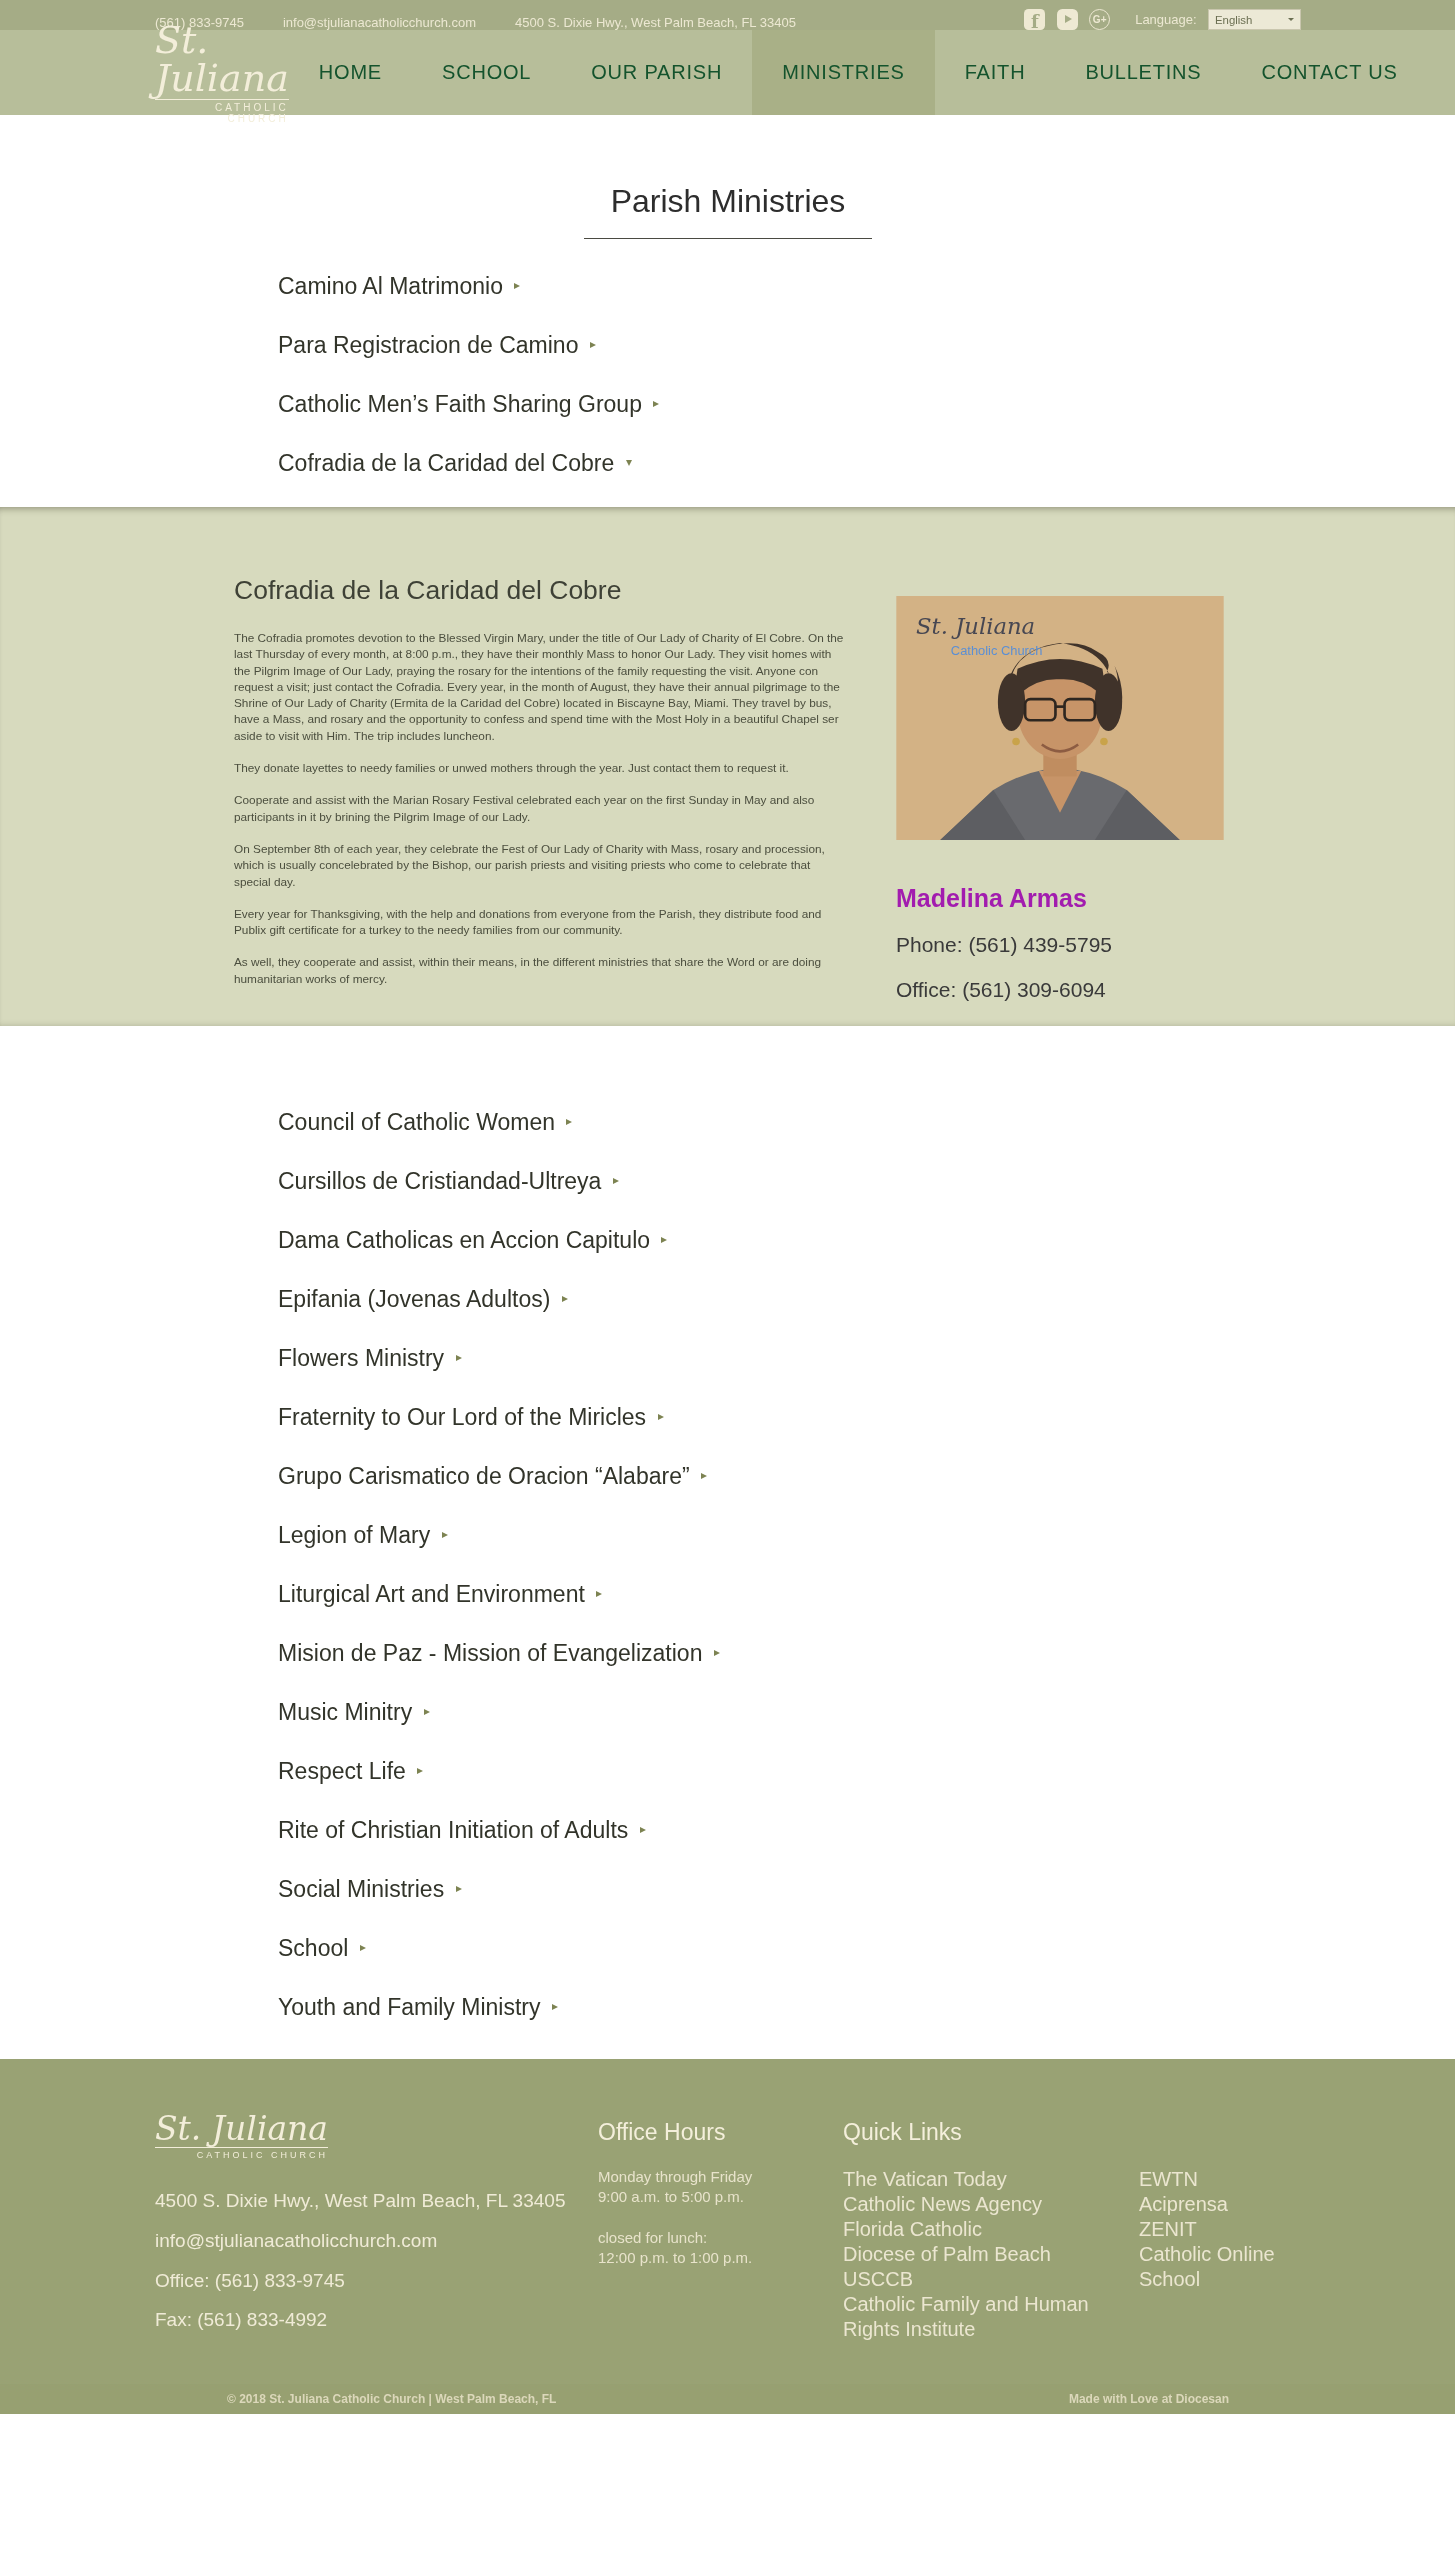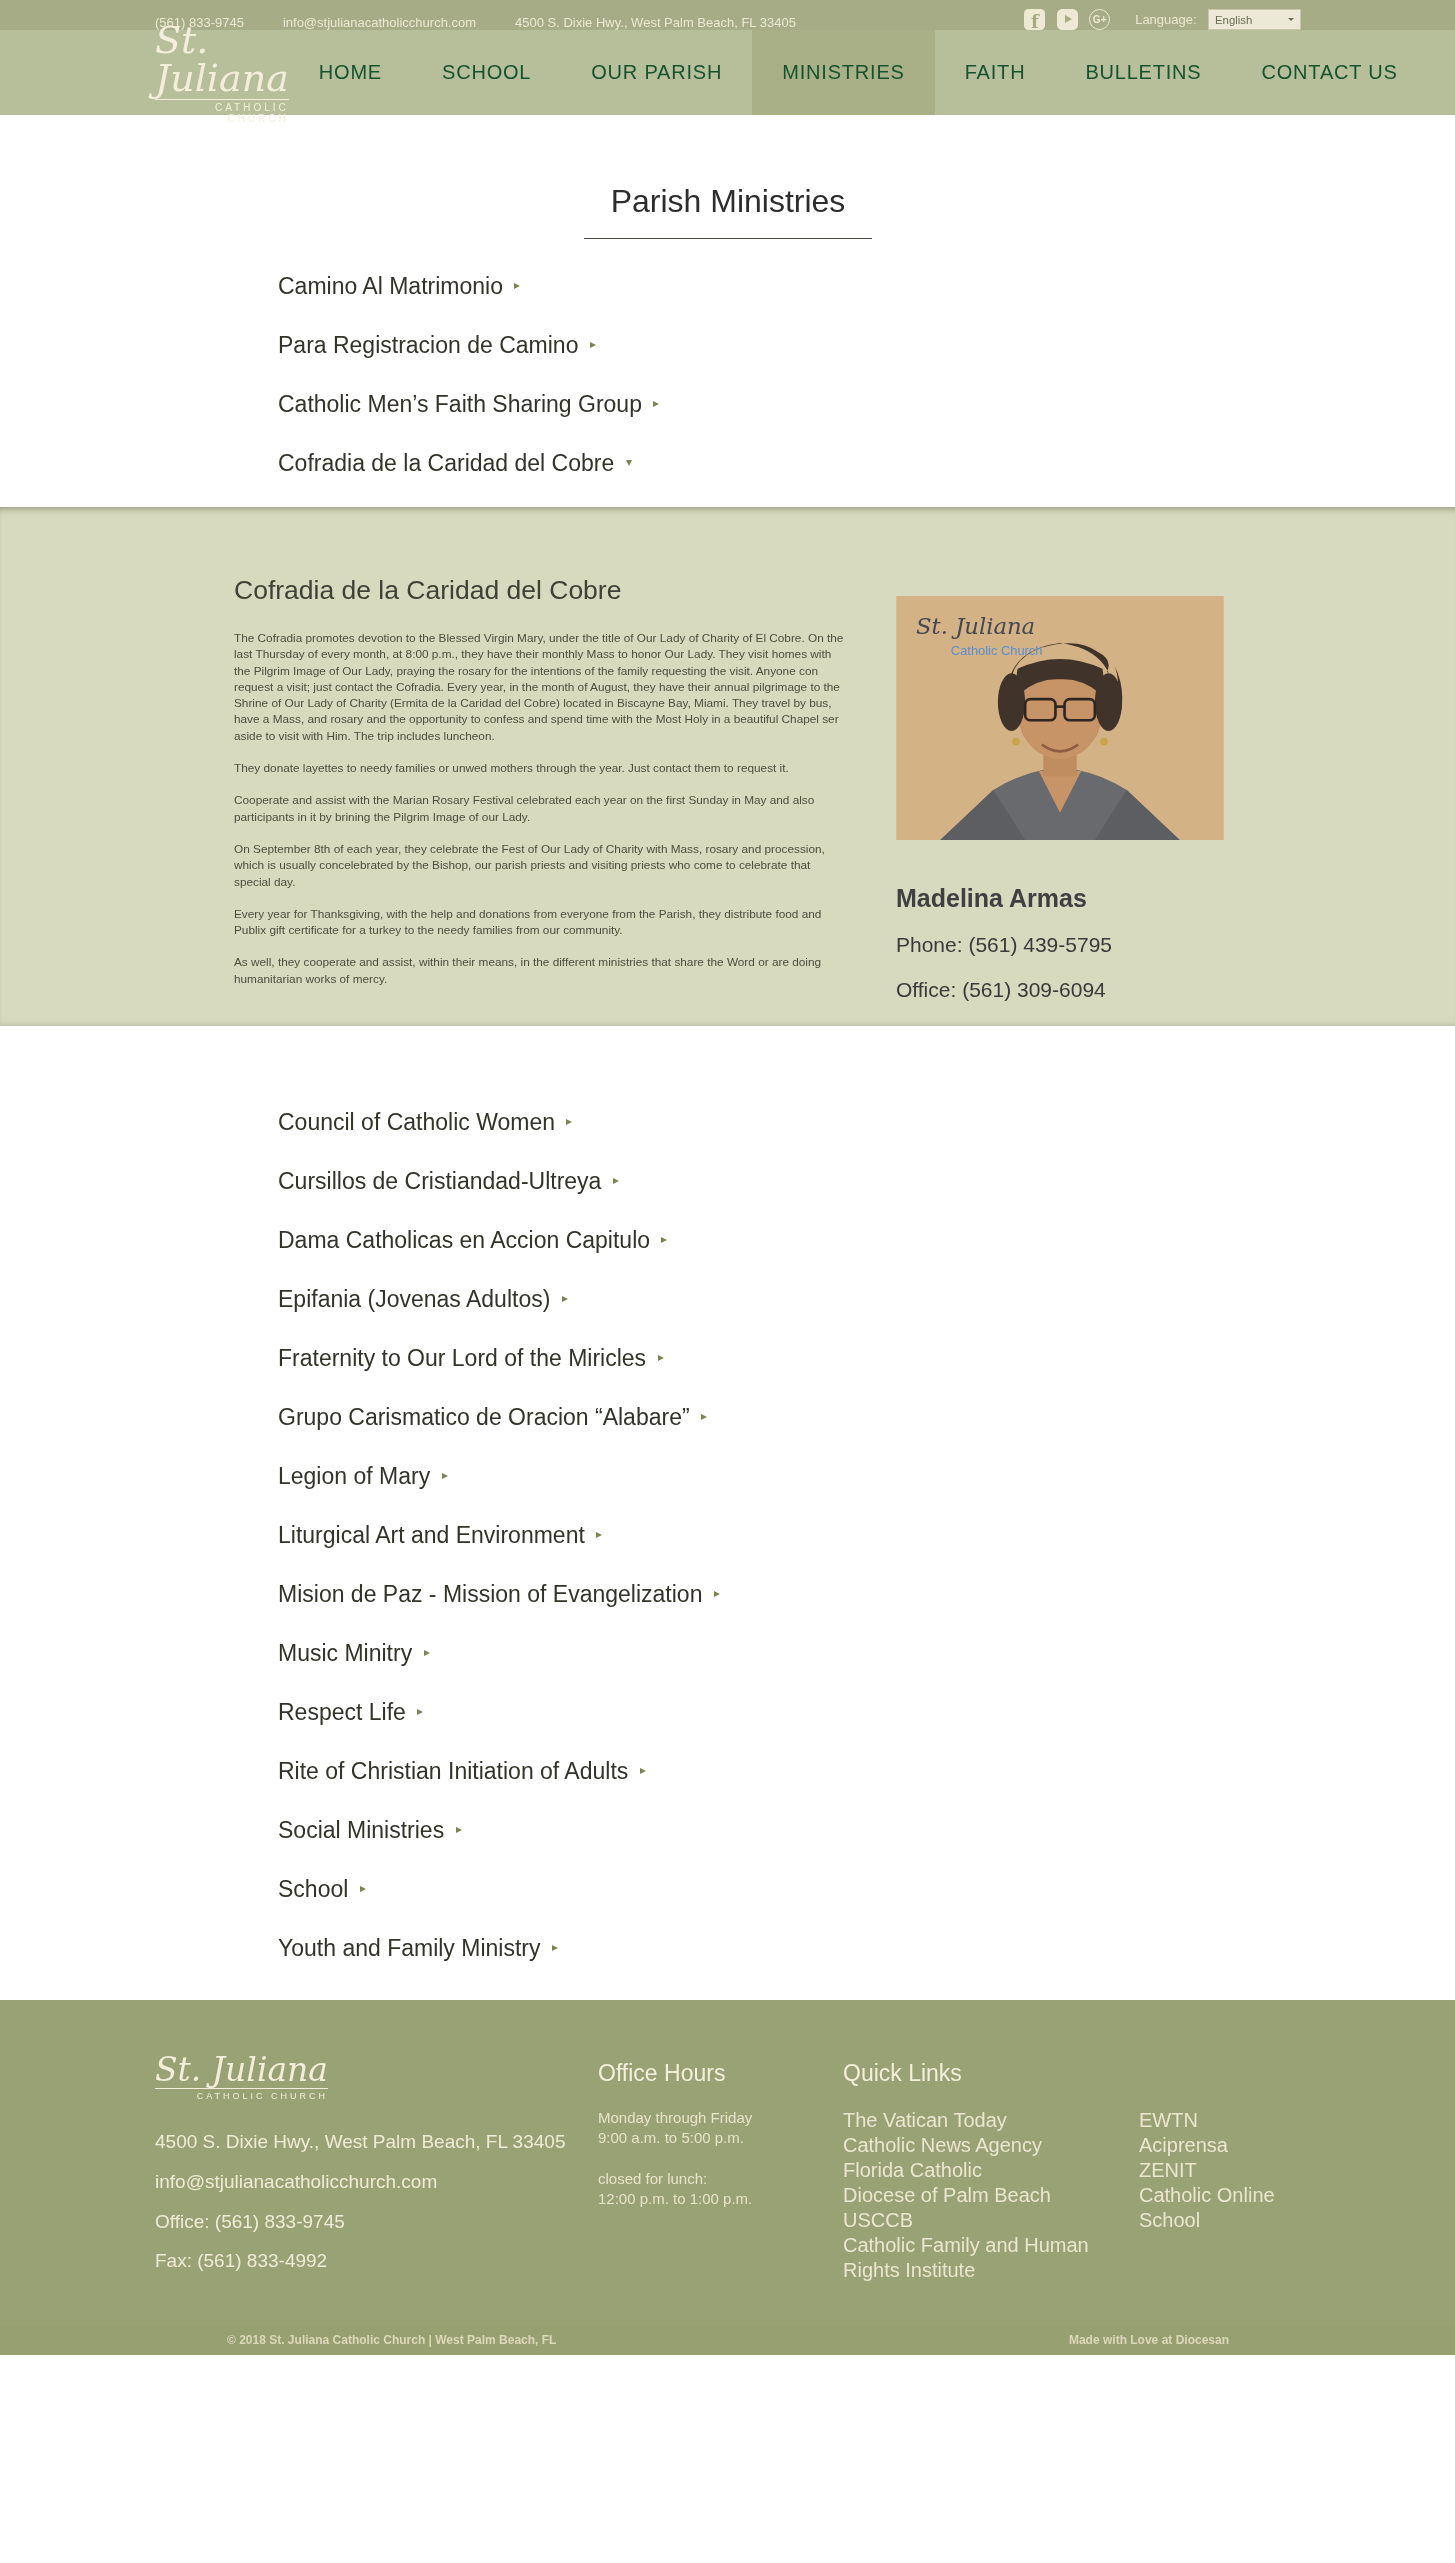--- a/index.html
+++ b/index.html
@@ -36,21 +36,21 @@
   .m-list li.expanded .arrow { border-left:3.8px solid transparent; border-right:3.8px solid transparent; border-top:6px solid #7d8352; border-bottom:none; }
 
   
   .section { background:#d7dabe; padding:67px 0 23px; box-shadow: inset 0 7.6px 7.6px -6px rgba(60,60,40,0.45), inset 0 -4.5px 6px -4.5px rgba(60,60,40,0.25); }
   .section-inner { margin-left:234px; width:990px; display:flex; gap:48px; }
   .text-col { width:616px; }
   .text-col h2 { font-size:26.5px; font-weight:400; color:#3e4136; line-height:33px; margin-bottom:23px; }
   .para { font-size:11.8px; line-height:16.3px; color:#4b4e3e; margin-bottom:16px; }
   .contact-col { width:328px; }
   .photo { width:328px; height:244px; margin-top:22px; display:block; }
-  .contact-name { font-size:25px; font-weight:700; color:#404040; margin-top:42px; line-height:32px; }
+  .contact-name { font-size:25px; font-weight:700; color:#a21caf; margin-top:42px; line-height:32px; }
   .contact-line { font-size:21px; color:#3a3a3a; margin-top:17.4px; line-height:27px; }
 
   .list-bottom-wrap { padding:49px 0 7.6px; }
 
   
   footer { background:#99a274; padding:53px 0 42px; }
   .footer-inner { margin-left:155px; display:flex; }
   .f-left { width:443px; }
   .f-logo .logo-script { font-size:33px; }
   .f-logo .logo-sub { font-size:9px; }
@@ -214,20 +214,24 @@
       <li>
         <span>Dama Catholicas en Accion Capitulo</span>
         <span class="arrow"></span>
       </li>
 
       <li>
         <span>Epifania (Jovenas Adultos)</span>
         <span class="arrow"></span>
       </li>
 
+      <li>
+        <span>Flowers Ministry</span>
+        <span class="arrow"></span>
+      </li>
 
       <li>
         <span>Fraternity to Our Lord of the Miricles</span>
         <span class="arrow"></span>
       </li>
 
       <li>
         <span>Grupo Carismatico de Oracion “Alabare”</span>
         <span class="arrow"></span>
       </li>

